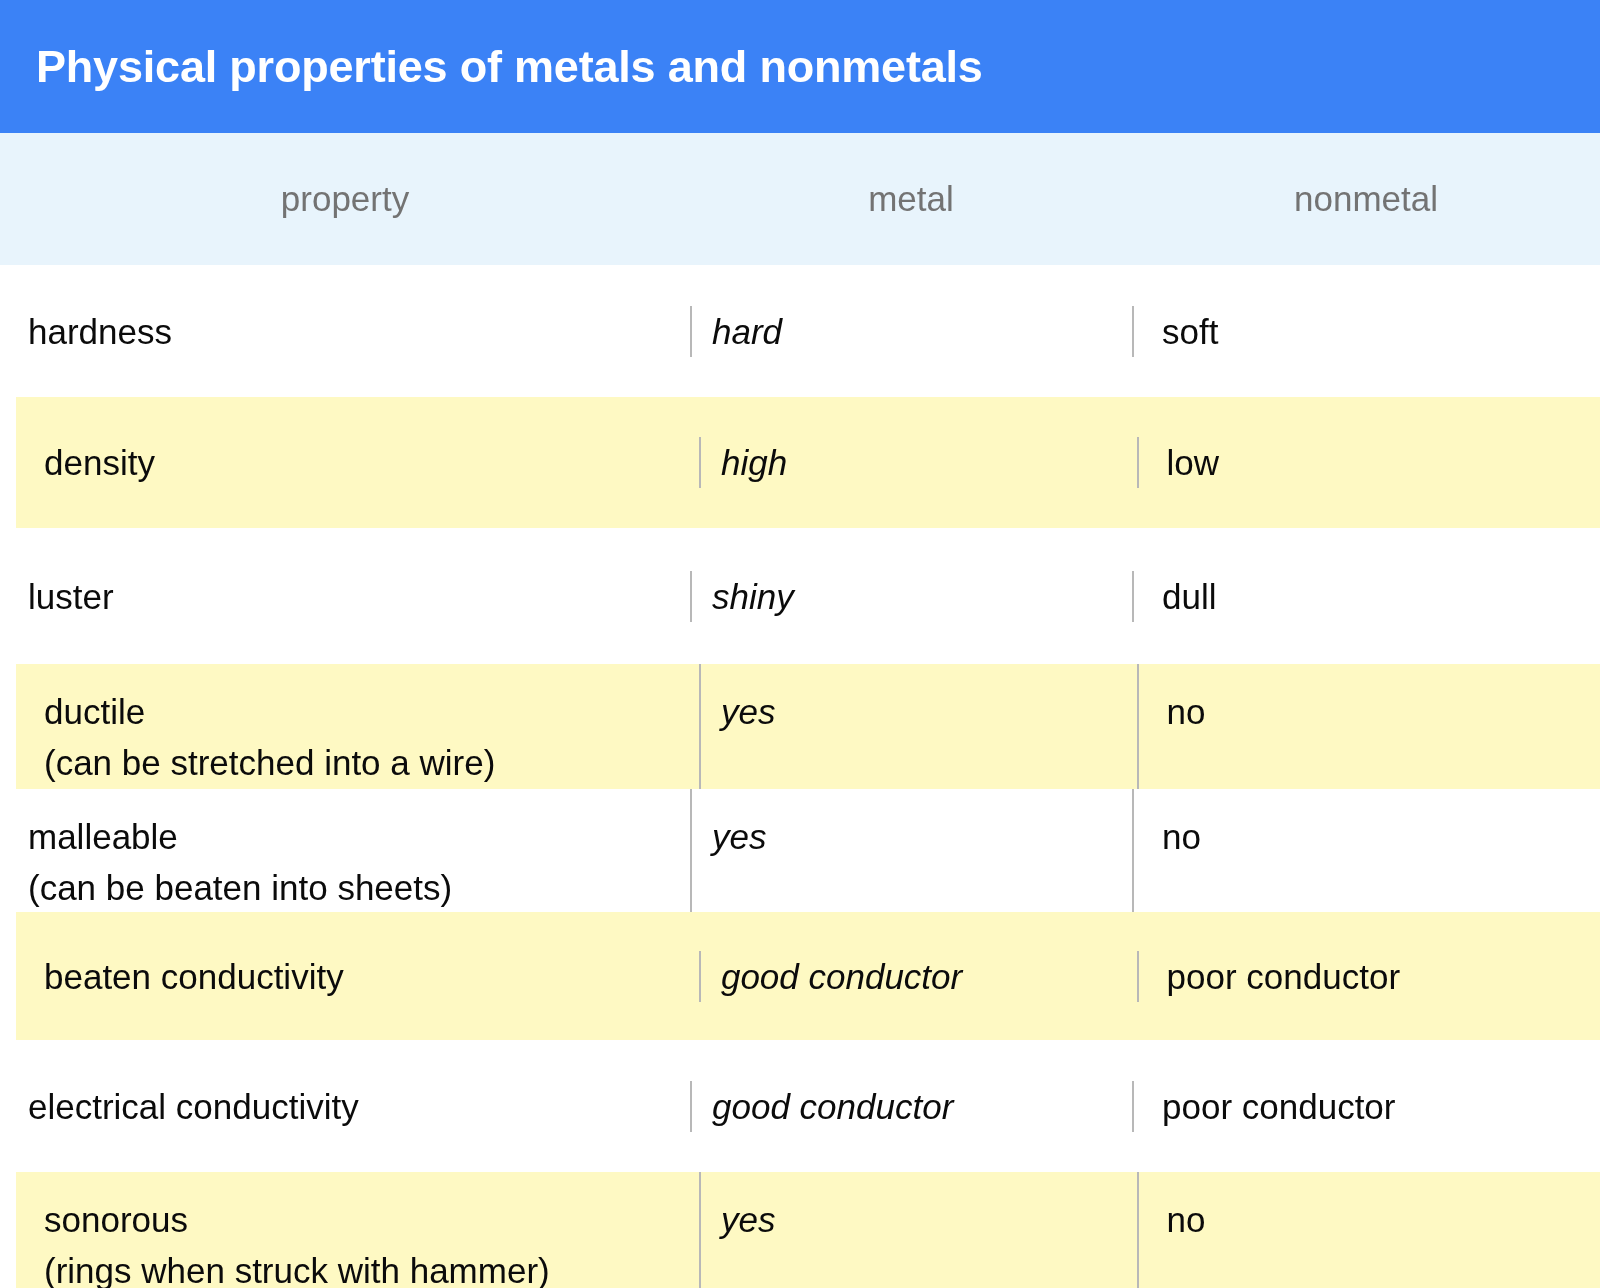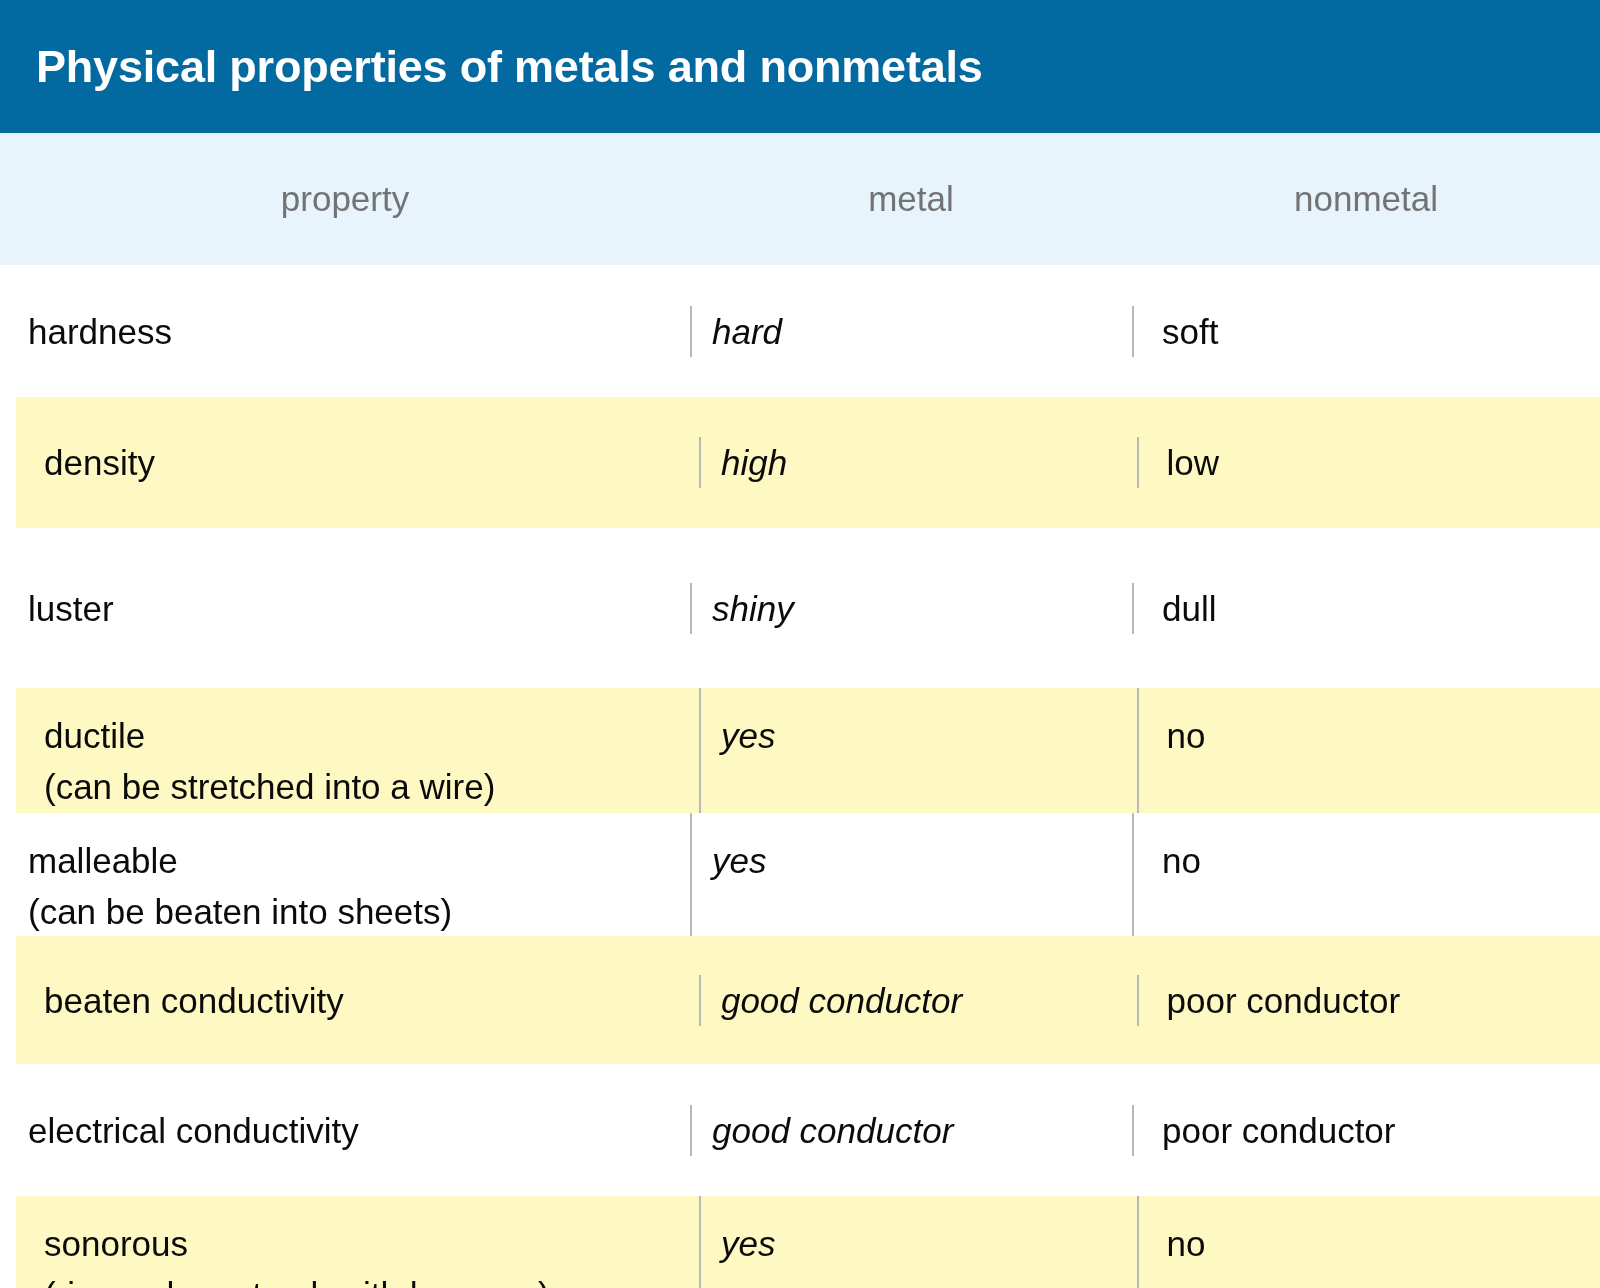--- a/index.html
+++ b/index.html
@@ -23,21 +23,21 @@
     background: #ffffff;
   }
 
   
   .title-band {
     position: absolute;
     left: 0;
     top: 0;
     width: 1600px;
     height: 133px;
-    background: #0369a1;
+    background: #3b82f6;
     box-sizing: border-box;
     text-align: center;
   }
   .title-text {
     position: absolute;
     left: 36px;
     top: 0;
     height: 133px;
     line-height: 133px;
     color: #ffffff;
@@ -137,21 +137,21 @@
       <div class="row" style="height: 132px;">
         <div class="cell c1">hardness</div>
         <div class="cell c2">hard</div>
         <div class="cell c3">soft</div>
       </div>
       <div class="row shaded" style="height: 131px;">
         <div class="cell c1">density</div>
         <div class="cell c2">high</div>
         <div class="cell c3">low</div>
       </div>
-      <div class="row" style="height: 160px;">
+      <div class="row" style="height: 136px;">
         <div class="cell c1">luster</div>
         <div class="cell c2">shiny</div>
         <div class="cell c3">dull</div>
       </div>
       <div class="row shaded two-line" style="height: 125px;">
         <div class="cell c1">ductile
 (can be stretched into a wire)</div>
         <div class="cell c2">yes</div>
         <div class="cell c3">no</div>
       </div>

